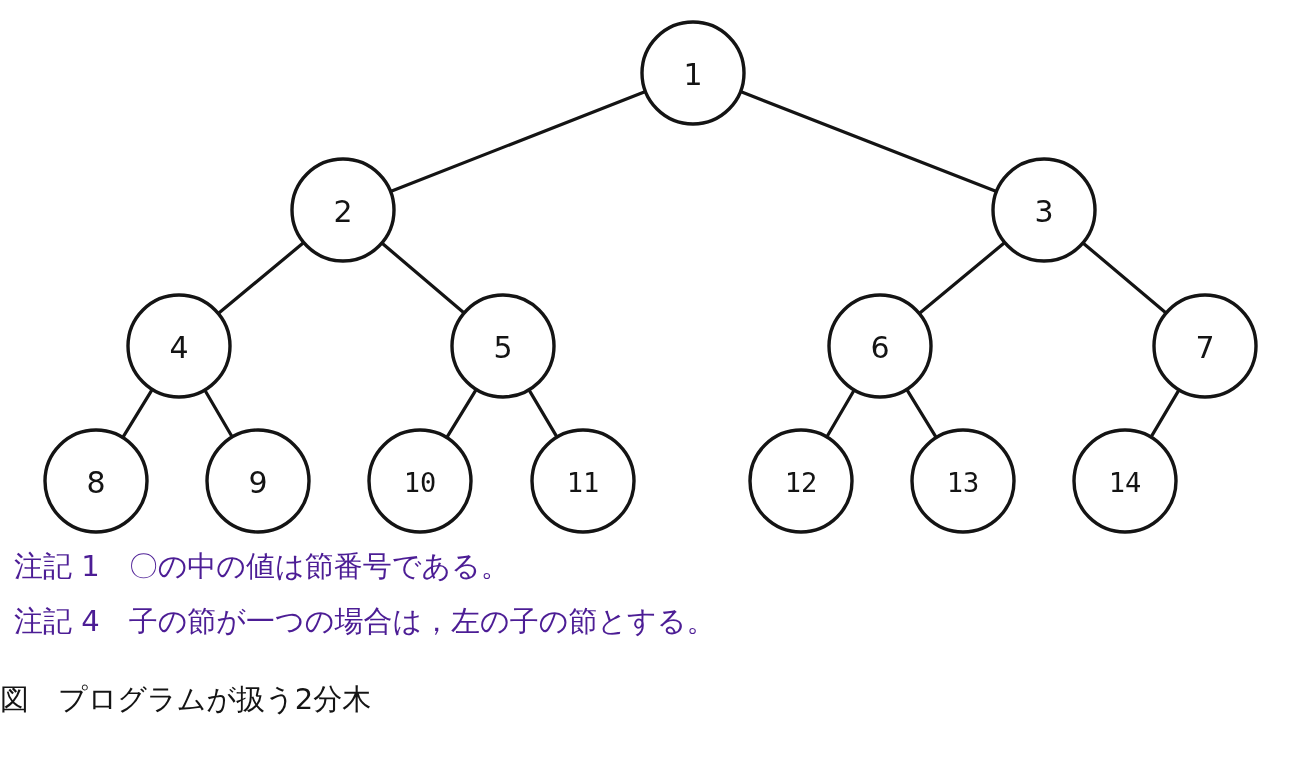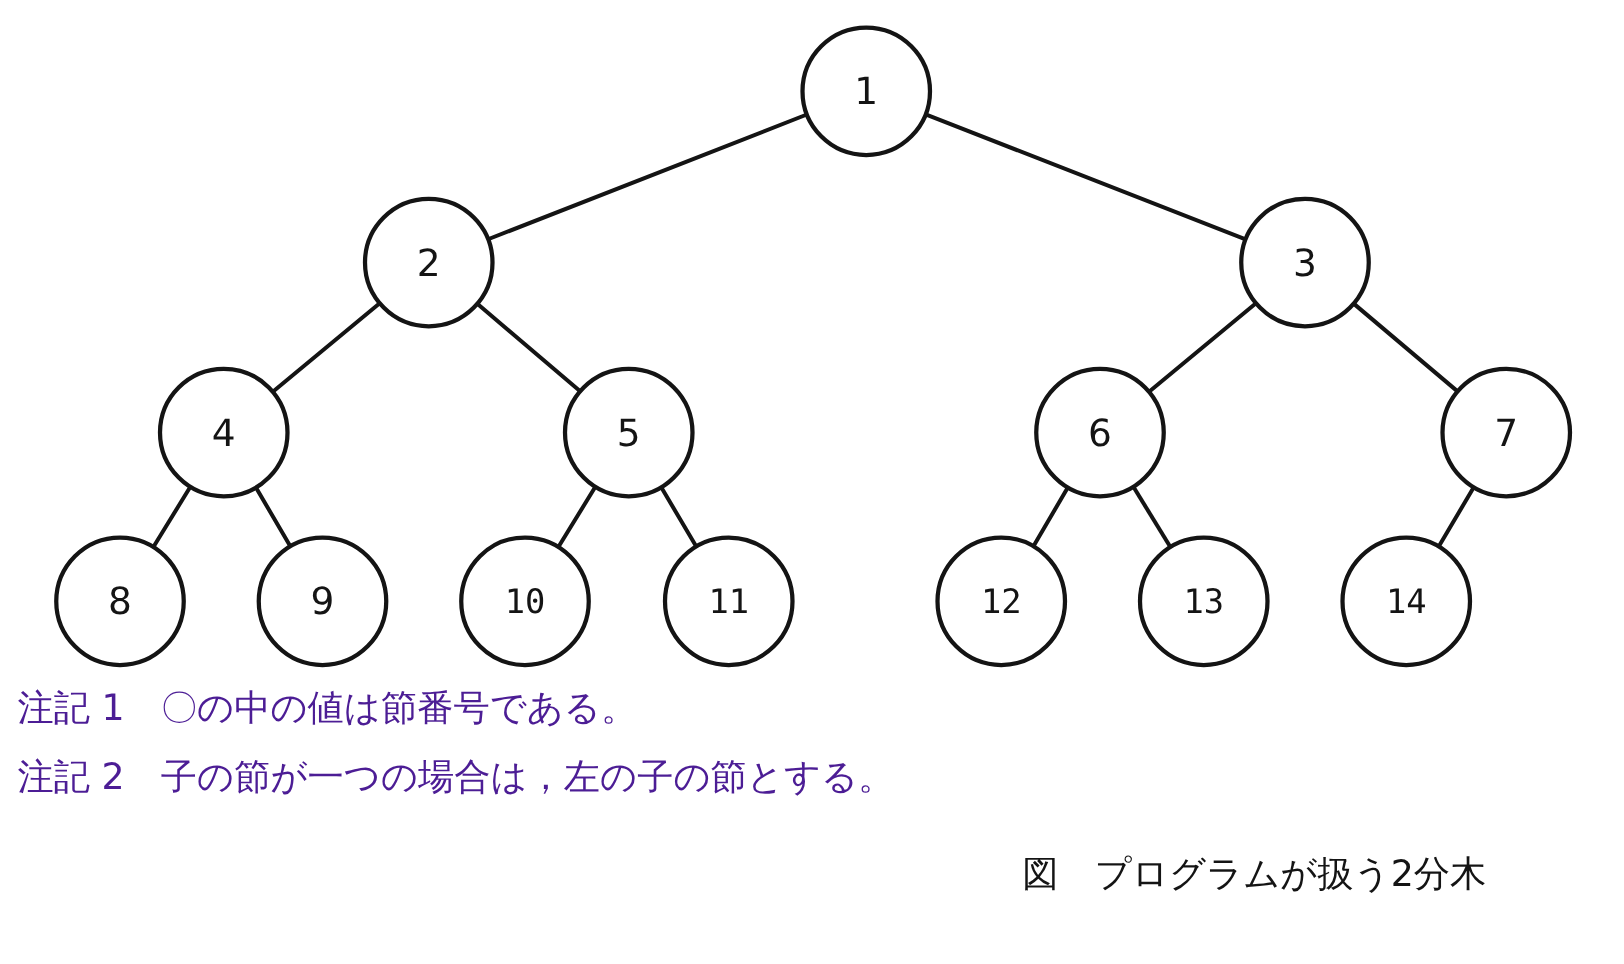--- a/index.html
+++ b/index.html
@@ -64,21 +64,21 @@
     color: #4c1d95;
     margin: 0 0 0 14px;
     white-space: pre;
   }
   .note-line.first { padding-top: 12px; }
   .note-line.second { padding-top: 26px; }
   .figure-title {
     font-family: "DejaVu Sans", sans-serif;
     font-size: 29px;
     color: #141414;
-    text-align: right;
+    text-align: left;
     margin: 0;
     padding-top: 44px;
     padding-right: 110px;
     white-space: pre;
   }
 </style>
 </head>
 <body>
 
 <div id="figure-root">
@@ -154,17 +154,17 @@
         </g>
         <g>
           <circle cx="1125" cy="481" r="51" class="node-circle" fill="#ffffff" stroke="#141414"></circle>
           <text x="1125" y="482" class="node-label two-digit" fill="#141414">14</text>
         </g>
       </g>
   </svg>
 
   <div class="captions">
     <p class="note-line first">注記 1　〇の中の値は節番号である。</p>
-    <p class="note-line second">注記 2　子の節が一つの場合は，左の子の節とする。</p>
+    <p class="note-line second">注記 4　子の節が一つの場合は，左の子の節とする。</p>
     <p class="figure-title">図　プログラムが扱う2分木</p>
   </div>
 
 </div>
 
 </body></html>

